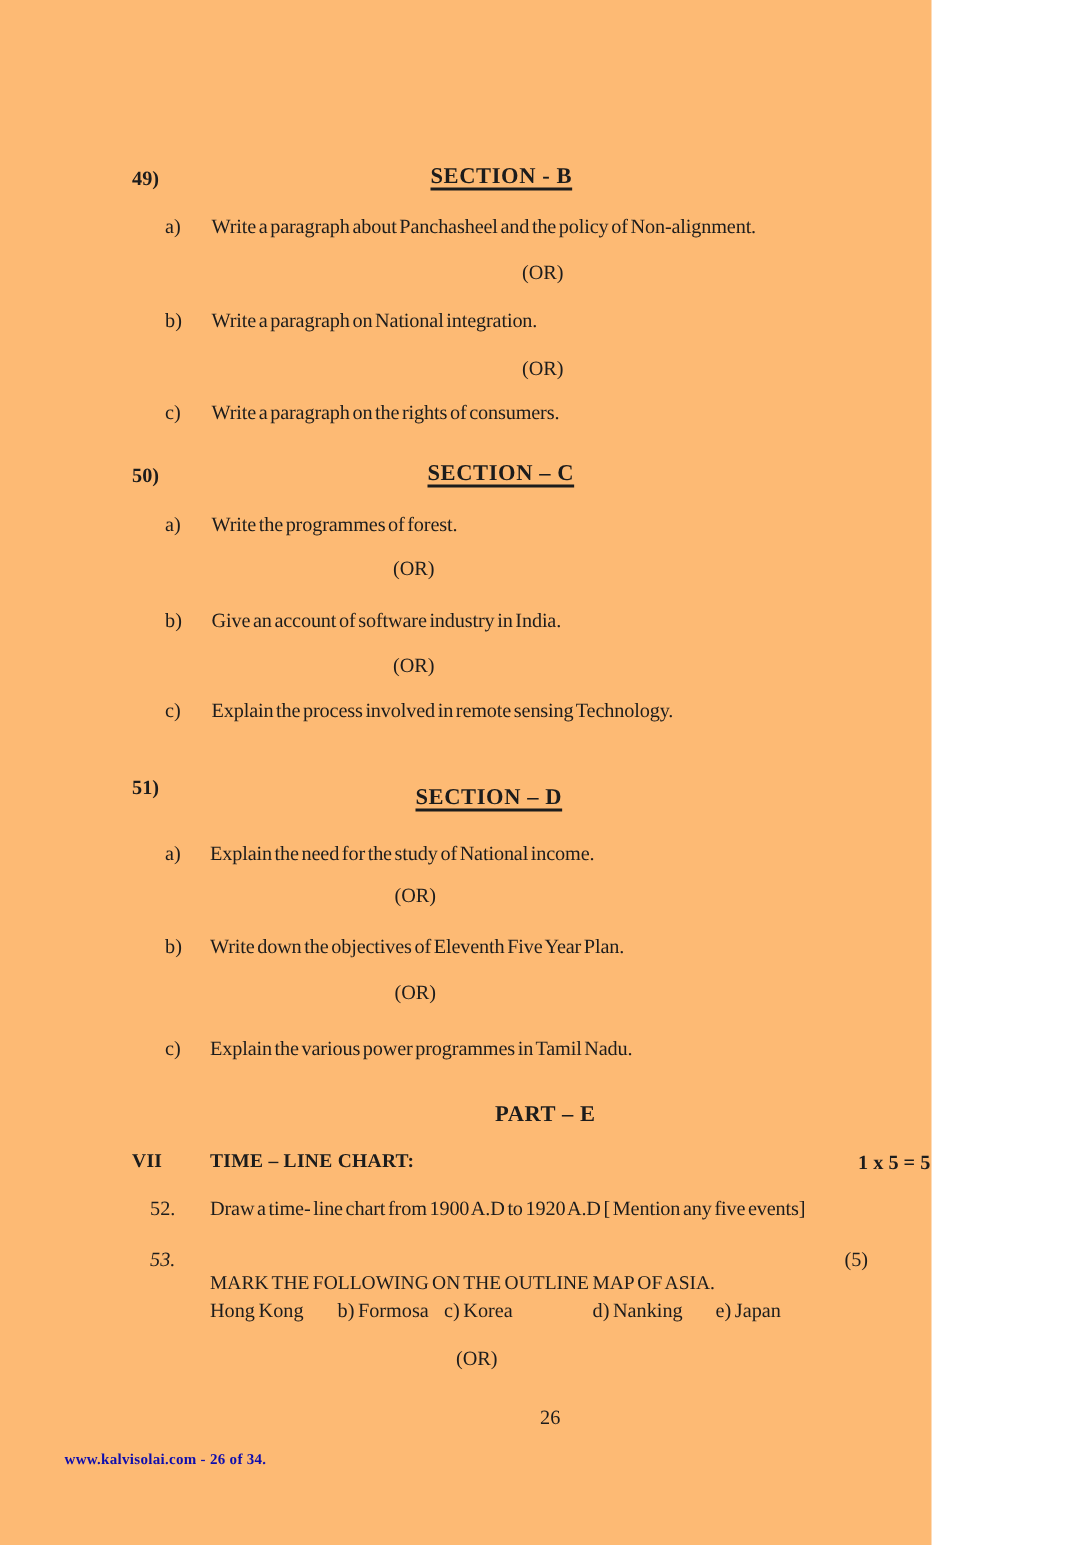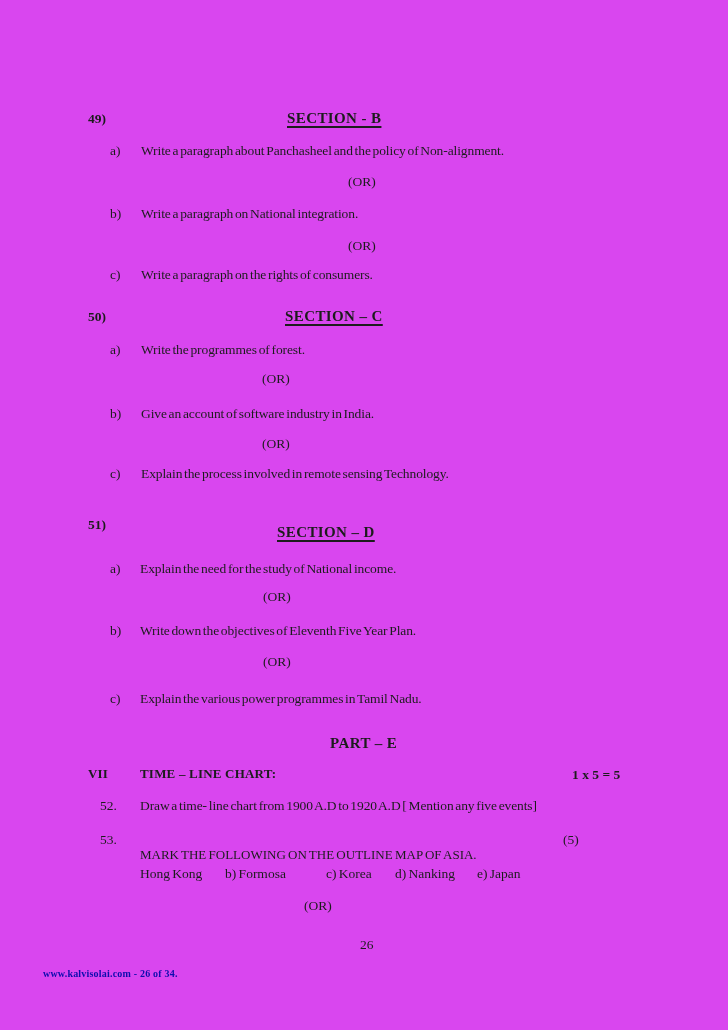--- a/index.html
+++ b/index.html
@@ -2,23 +2,23 @@
 <html><head>
 <meta charset="utf-8">
 <style>
   html, body {
     margin: 0;
     padding: 0;
     background: #ffffff;
   }
   .page {
     position: relative;
-    width: 728px;
+    width: 621px;
     height: 1030px;
-    background: #d946ef;
+    background: #fdba74;
     font-family: "Liberation Serif", "DejaVu Serif", serif;
     color: #1c1c1c;
     overflow: hidden;
   }
   .abs { position: absolute; white-space: nowrap; line-height: 1.15; }
   .body-text {
     font-size: 13.5px;
     word-spacing: -1.5px;
     letter-spacing: -0.1px;
   }
@@ -92,27 +92,27 @@
 
   <span class="abs part-title" style="left:330px; top:735px;">PART – E</span>
 
   <span class="abs bold-caps" style="left:88px;  top:767px;">VII</span>
   <span class="abs bold-caps" style="left:140px; top:767px;">TIME – LINE CHART:</span>
   <span class="abs marks" style="left:572px; top:767px;">1 x 5 = 5</span>
 
   <span class="abs q-num" style="left:100px; top:798px;">52.</span>
   <span class="abs body-text" style="left:140px; top:798px;">Draw a time- line chart from 1900 A.D to 1920 A.D [ Mention any five events]</span>
 
-  <span class="abs q-num" style="left:100px; top:832px;">53.</span>
+  <span class="abs q-num" style="left:100px; top:832px;font-style:italic;">53.</span>
   <span class="abs caps-line" style="left:140px; top:832px;margin-top:16px;">MARK THE FOLLOWING ON THE OUTLINE MAP OF ASIA.</span>
   <span class="abs or-sep" style="left:563px; top:832px;">(5)</span>
 
   <span class="abs map-item" style="left:140px; top:866px;">Hong Kong</span>
   <span class="abs map-item" style="left:225px; top:866px;">b) Formosa</span>
-  <span class="abs map-item" style="left:326px; top:866px;">c) Korea</span>
+  <span class="abs map-item" style="left:296px; top:866px;">c) Korea</span>
   <span class="abs map-item" style="left:395px; top:866px;">d) Nanking</span>
   <span class="abs map-item" style="left:477px; top:866px;">e) Japan</span>
 
   <span class="abs or-sep" style="left:304px; top:898px;">(OR)</span>
 
   <span class="abs page-num" style="left:360px; top:937px;">26</span>
   <a class="abs footer-link" style="left:43px;  top:968px;">www.kalvisolai.com - 26 of 34.</a>
 
 </div>
 

